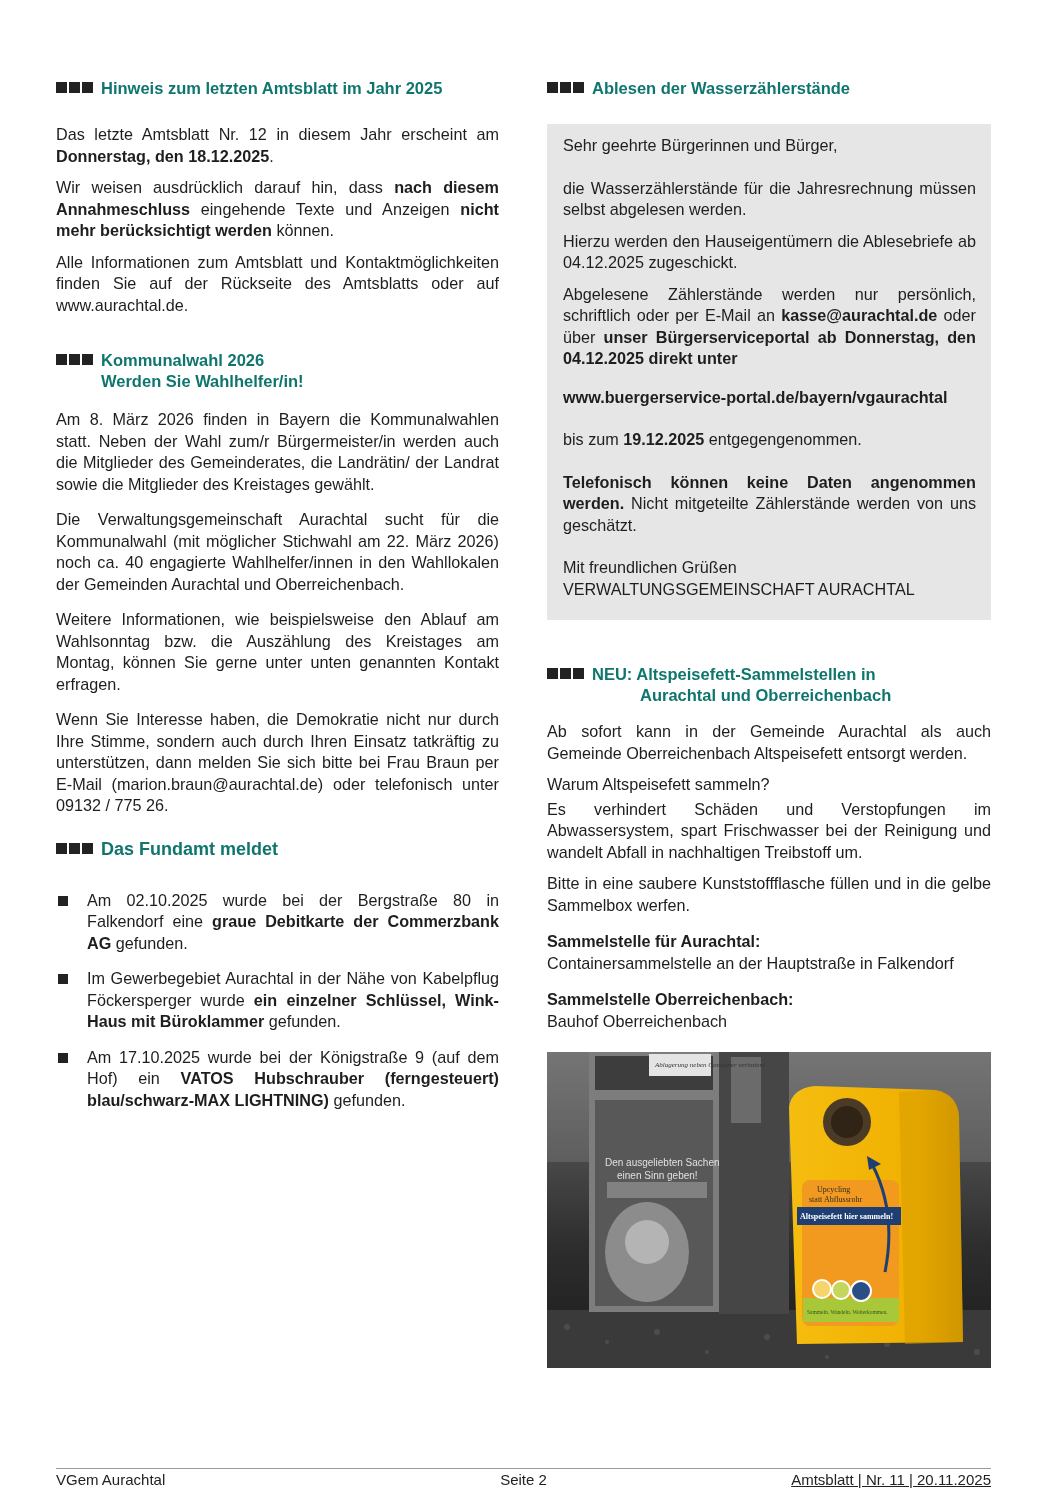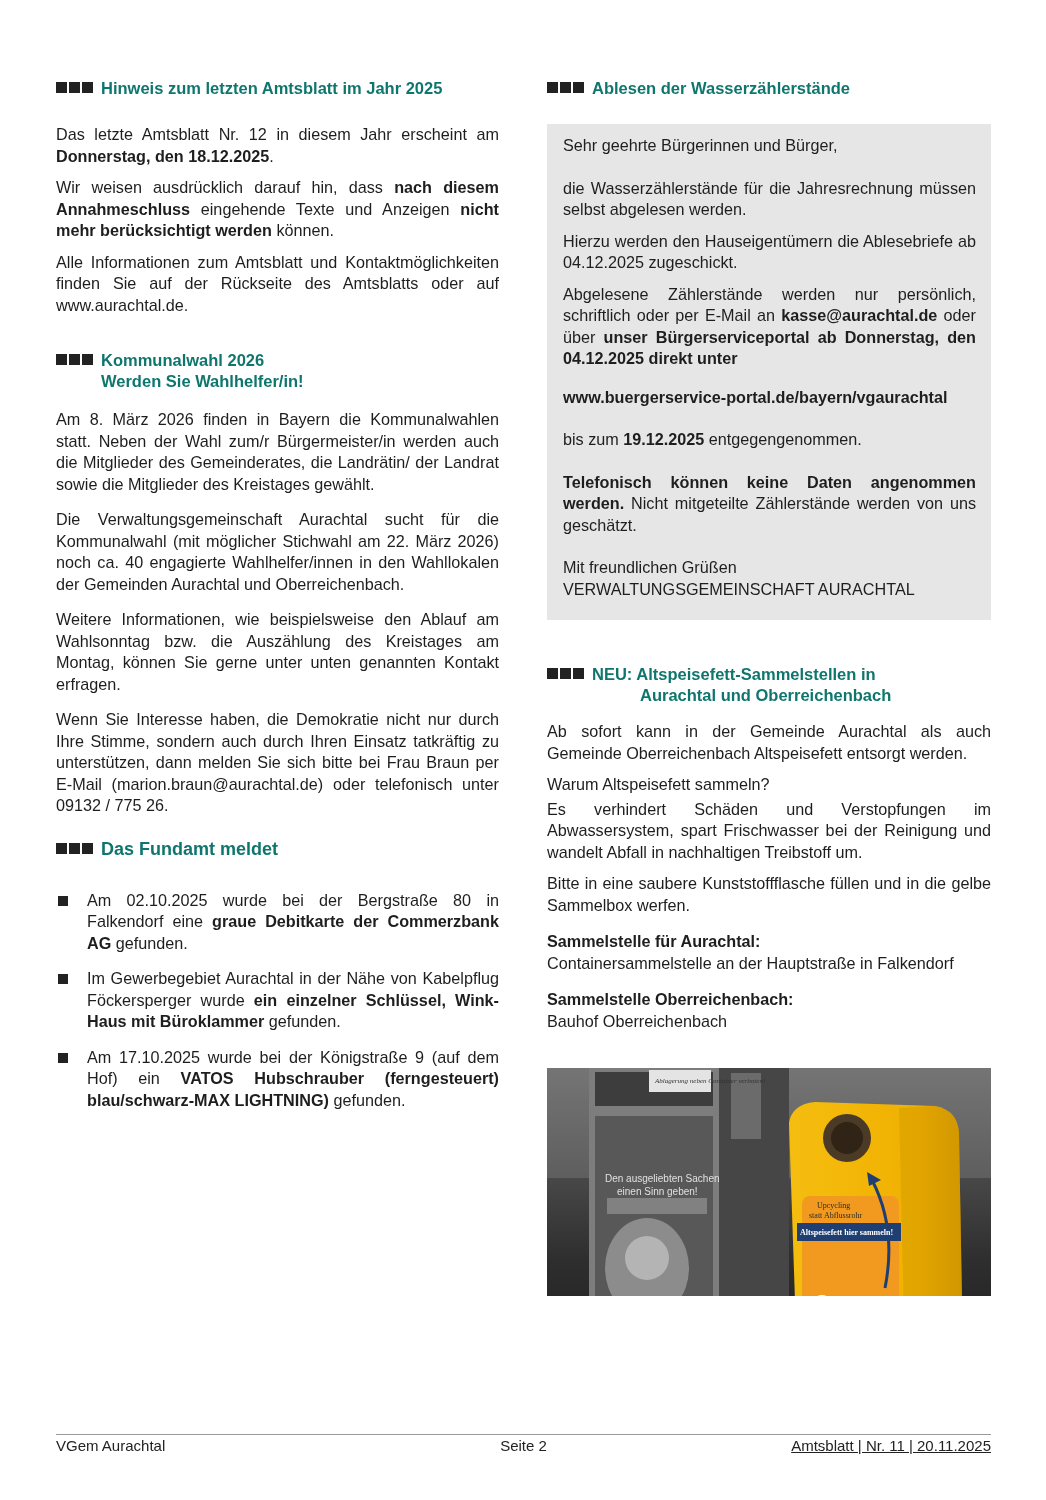--- a/index.html
+++ b/index.html
@@ -37,23 +37,23 @@
   .graybox { background: #e6e6e6; margin-top: 25px; padding: 11px 15px 20px 16px; }
   .graybox p { font-size: 16.2px; line-height: 21.5px; }
   .graybox .gp { margin-bottom: 10px; }
   .graybox .gap-lg { margin-bottom: 21px; }
   .r2 { margin-top: 44px; }
   .r2 .body { margin-top: 15px; }
   .r2 .para { margin-bottom: 10px; }
   .r2 .para-tight { margin-bottom: 3px; }
   .r2 .para-lg { margin-bottom: 15px; }
 
-  .photo { margin-top: 36px; width: 444px; height: 228px; position: relative; overflow: hidden; background: #14b8a6; }
-
-  .footer { position: absolute; left: 56px; top: 1434px; width: 935px; border-top: 1px solid #9a9a9a; font-size: 15px; line-height: 18px; padding-top: 1px; color: #222; }
+  .photo { margin-top: 20px; width: 444px; height: 316px; position: relative; overflow: hidden; background: #14b8a6; }
+
+  .footer { position: absolute; left: 56px; top: 1468px; width: 935px; border-top: 1px solid #9a9a9a; font-size: 15px; line-height: 18px; padding-top: 1px; color: #222; }
   .footer .left { position: absolute; left: 0; top: 2px; }
   .footer .center { position: absolute; left: 0; right: 0; top: 2px; text-align: center; }
   .footer .right { position: absolute; right: 0; top: 2px; text-decoration: underline; }
 </style>
 </head>
 <body>
 
 <div class="col col-left">
 
   <section class="s1">

